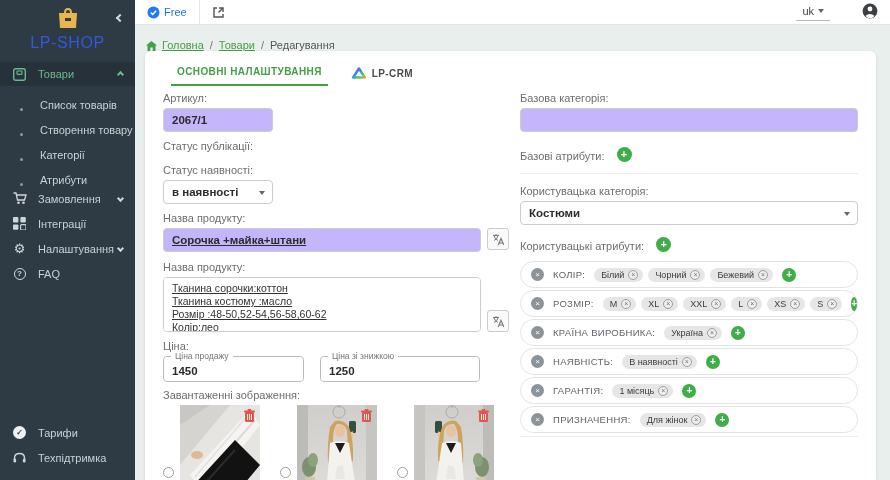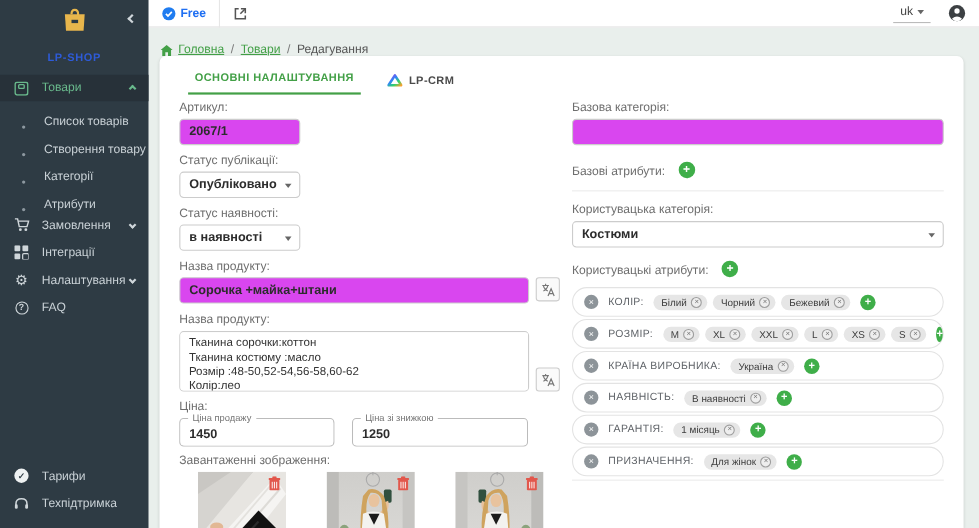--- a/index.html
+++ b/index.html
@@ -4,21 +4,21 @@
 <style>
   * { margin:0; padding:0; box-sizing:border-box; }
   html,body { background:#dfe4e2; }
   body { font-family:"Liberation Sans", sans-serif; }
   .screen { position:relative; width:890px; height:480px; background:#e9efec; overflow:hidden; }
 
   
   .sidebar { position:absolute; left:0; top:0; width:135px; height:480px; background:#2e3b44; z-index:5; }
   .logo-area { position:relative; padding:7px 0 4px; text-align:center; }
   .logo-bag { display:inline-block; }
-  .logo-text { font-size:10px; font-weight:bold; color:#2e5bd8; letter-spacing:.6px; margin-top:13px; }
+  .logo-text { font-size:16px; font-weight:normal; color:#2e5bd8; letter-spacing:.6px; margin-top:1px; }
   .collapse-btn { position:absolute; right:10px; top:7px; width:10px; height:10px; cursor:pointer; }
   .chev { display:inline-block; width:6px; height:6px; border-right:2px solid #cfd6da; border-bottom:2px solid #cfd6da; }
   .chev.left  { transform:rotate(135deg); }
   .chev.up    { transform:rotate(-135deg); width:5px; height:5px; border-color:#69b98c; }
   .chev.down  { transform:rotate(45deg); width:5px; height:5px; }
   .nav { margin-top:6px; }
   .nav-head { height:24px; display:flex; align-items:center; background:#273139; padding:0 12px; cursor:pointer; }
   .nav-head .nav-label { color:#69b98c; }
   .nav-icon { width:15px; display:flex; justify-content:center; margin-right:11px; flex:none; }
   .nav-label { font-size:11px; color:#c9d1d6; flex:1; }
@@ -27,24 +27,24 @@
   .nav-item { height:25px; display:flex; align-items:center; padding:0 12px; cursor:pointer; }
   .bottom-nav { position:absolute; left:0; bottom:10px; width:100%; }
   .circle-icon { width:13px; height:13px; border-radius:50%; display:flex; align-items:center; justify-content:center; font-size:8px; }
   .faq-circ { border:1.4px solid #cfd6da; color:#cfd6da; width:12px; height:12px; font-size:8px; font-weight:bold; }
   .tariff-circ { background:#eef1f2; color:#2e3b44; font-weight:bold; }
   .gear-glyph { font-size:13px; color:#cfd6da; line-height:1; }
 
   
   .topbar { position:absolute; left:135px; top:0; right:0; height:25px; background:#fff; border-bottom:1px solid #e3e3e3; display:flex; align-items:center; z-index:4; }
   .free-badge { display:flex; align-items:center; gap:4px; margin-left:12px; cursor:pointer; }
-  .free-text { font-size:11px; font-weight:bold; color:#1f6ff2; }
+  .free-text { font-size:11px; font-weight:normal; color:#1f6ff2; }
   .tb-divider { width:1px; height:25px; background:#e6e6e6; margin:0 12px; }
   .ext-btn { cursor:pointer; display:flex; }
-  .topbar-right { margin-left:auto; display:flex; align-items:center; gap:16px; margin-right:12px; }
+  .topbar-right { margin-left:auto; display:flex; gap:32px; margin-right:12px; }
   .lang-select { display:flex; align-items:center; gap:4px; font-size:11px; color:#444; border-bottom:1px solid #bbb; padding:2px 6px 3px; cursor:pointer; }
   .caret-down { width:0; height:0; border-left:3.5px solid transparent; border-right:3.5px solid transparent; border-top:4px solid #666; }
   .avatar { width:16px; height:16px; cursor:pointer; display:flex; }
 
   
   .breadcrumbbar { position:absolute; left:135px; top:26px; right:0; height:25px; display:flex; align-items:flex-end; padding-left:11px; font-size:11px; }
   .bc-link { color:#43a047; text-decoration:underline; cursor:pointer; }
   .bc-sep { color:#777; margin:0 6px; }
   .bc-current { color:#555; }
   .home-ico { margin-right:5px; display:flex; }
@@ -56,30 +56,30 @@
   .tabs { display:flex; align-items:flex-end; gap:18px; margin-left:8px; }
   .tab { padding:5px 6px 7px; font-size:10px; font-weight:bold; letter-spacing:.4px; cursor:pointer; display:flex; align-items:center; gap:6px; }
   .tab-active { color:#43a047; border-bottom:2px solid #43a047; }
   .tab-crm { color:#4a4a4a; }
 
   .columns { display:flex; gap:11px; margin-top:6px; }
   .col-left { width:346px; flex:none; }
   .col-right { width:338px; flex:none; }
 
   .f-label { font-size:11px; color:#6e6e6e; margin-bottom:4px; }
-  .t-input { width:100%; height:24px; border:1px solid #ccc; border-radius:4px; padding:0 8px; font-size:11.5px; font-weight:600; color:#2c2c2c; font-family:"Liberation Sans",sans-serif; outline:none; background:#d946ef; }
+  .t-input { width:100%; height:24px; border:1px solid #ccc; border-radius:4px; padding:0 8px; font-size:11.5px; font-weight:600; color:#2c2c2c; font-family:"Liberation Sans",sans-serif; outline:none; background:#c4b5fd; }
   .fake-select { position:relative; height:24px; border:1px solid #ccc; border-radius:4px; padding:0 18px 0 8px; font-size:11.5px; font-weight:600; color:#2c2c2c; display:flex; align-items:center; cursor:pointer; background:#fff; }
   .fake-select .caret-down { position:absolute; right:7px; top:10px; }
 
   .row3 { display:flex; gap:8px;flex-direction:column; }
   .row3 > div { width:110px; flex:none; }
 
   .with-btn { display:flex; gap:6px; margin-top:0; }
   .with-btn.bottom { align-items:flex-end; }
-  .grow { flex:1; }
+  .grow { flex:1;text-decoration:underline; }
   .tr-btn { width:22px; height:22px; flex:none; border:1px solid #ccc; border-radius:3px; background:#fafafa; display:flex; align-items:center; justify-content:center; cursor:pointer; }
 
   textarea.t-area { width:100%; height:55px; border:1px solid #ccc; border-radius:4px; padding:4px 8px; font-size:10.5px; color:#333; line-height:1.25; resize:none; font-family:"Liberation Sans",sans-serif; outline:none; }
 
   .price-row { display:flex; gap:16px; }
   .price-box { position:relative; border:1px solid #bbb; border-radius:4px; height:26px; }
   .price-box.w1 { width:141px; } .price-box.w2 { width:160px; }
   .float-label { position:absolute; top:-6px; left:7px; background:#fff; padding:0 4px; font-size:8.5px; color:#757575; white-space:nowrap; }
   .price-box input { border:none; outline:none; width:100%; height:100%; padding:4px 8px 0; font-size:11.5px; font-weight:600; color:#2c2c2c; border-radius:4px; font-family:"Liberation Sans",sans-serif; }
 
@@ -324,24 +324,20 @@
       <div class="columns">
 
         <div class="col-left">
           <div class="row3">
             <div>
               <div class="f-label">Артикул:</div>
               <input class="t-input" value="2067/1" style="">
             </div>
             <div>
               <div class="f-label">Статус публікації:</div>
-              <div class="fake-select">
-                <span>Опубліковано</span>
-                <span class="caret-down"></span>
-              </div>
             </div>
             <div>
               <div class="f-label">Статус наявності:</div>
               <div class="fake-select">
                 <span>в наявності</span>
                 <span class="caret-down"></span>
               </div>
             </div>
           </div>
 

